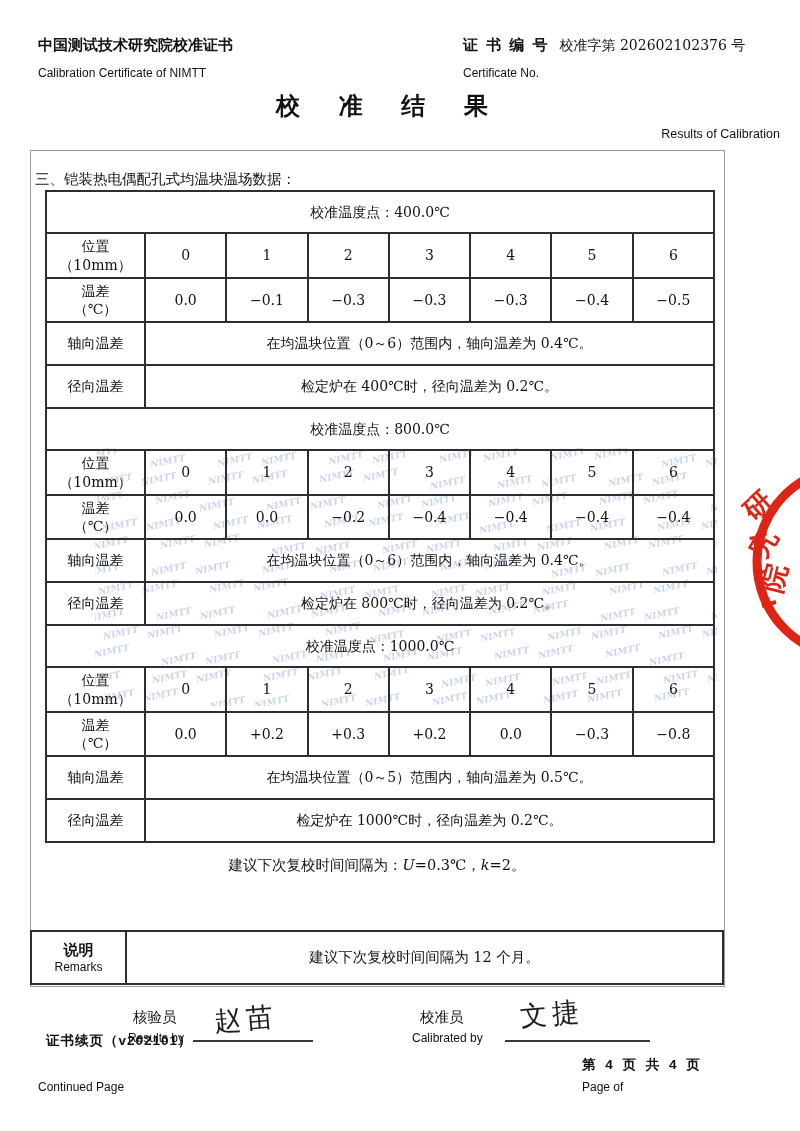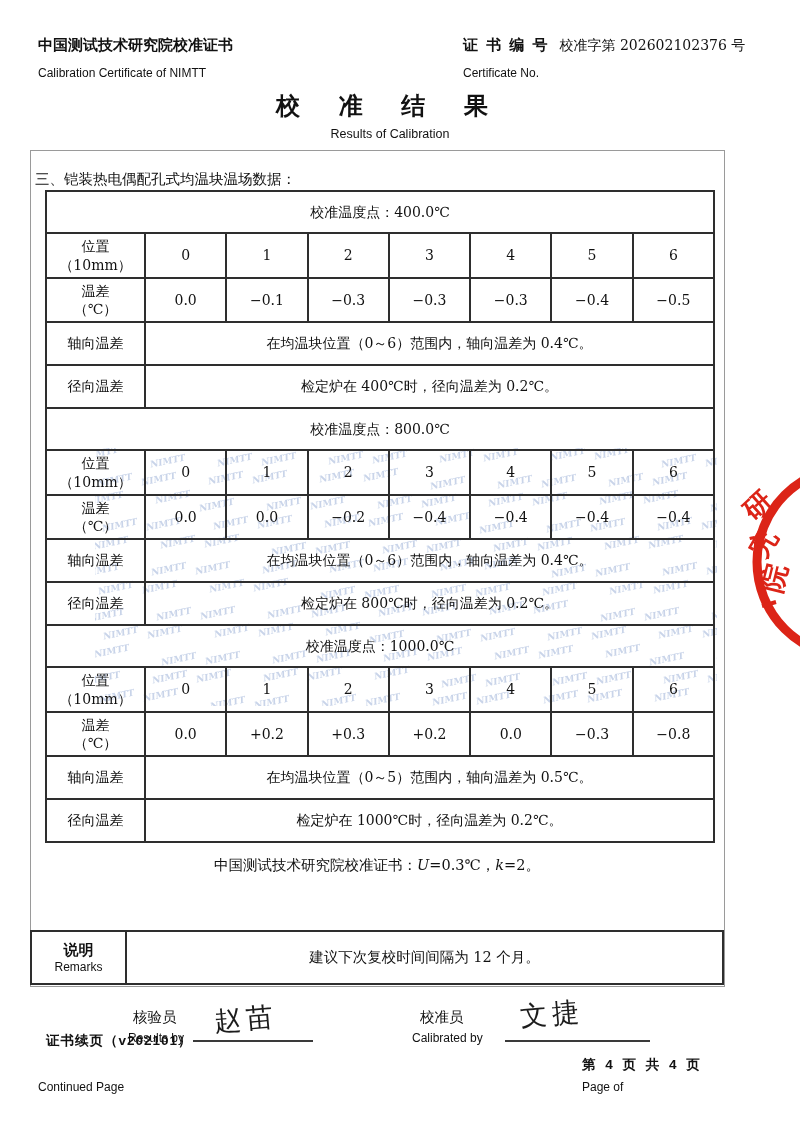--- a/index.html
+++ b/index.html
@@ -10,21 +10,21 @@
   .abs{position:absolute;}
   .sans{font-family:"Liberation Sans","DejaVu Sans",sans-serif;}
 
   
   .org-cn{left:38px;top:36px;font-size:15px;font-weight:bold;}
   .org-en{left:38px;top:66px;font-size:12px;}
   .certno{left:463px;top:36px;font-size:14px;}
   .certno b{font-size:15px;letter-spacing:2px;margin-right:10px;font-family:"Liberation Sans","DejaVu Sans",sans-serif;}
   .certno-en{left:463px;top:66px;font-size:12px;}
   .page-title{left:0;top:90px;width:780px;text-align:center;font-size:24px;font-weight:bold;letter-spacing:16px;}
-  .page-subtitle{left:0;top:127px;width:780px;text-align:center;font-size:12.5px;}
+  .page-subtitle{left:0;top:127px;width:780px;text-align:right;font-size:12.5px;}
 
   
   .frame{left:30px;top:150px;width:693px;height:835px;border:1px solid #9a9a9a;}
   .section-heading{left:35px;top:170px;font-size:14.5px;background:#fff;padding-right:6px;}
 
   
   .wm-band{left:95px;top:448px;width:622px;height:258px;overflow:hidden;pointer-events:none;z-index:1;}
   .wm{position:absolute;font-style:italic;font-weight:bold;font-size:9px;transform:rotate(-12deg);opacity:.75;white-space:nowrap;}
 
   
@@ -341,21 +341,21 @@
         <td colspan="7">在均温块位置（0～5）范围内，轴向温差为 0.5℃。</td>
       </tr>
   <tr class="row-ra">
         <td class="lbl">径向温差</td>
         <td colspan="7">检定炉在 1000℃时，径向温差为 0.2℃。</td>
       </tr>
 </tbody>
   </table>
 
 <div class="abs uncertainty">
-  <span>中国测试技术研究院校准证书：</span><i>U</i><span>=0.3℃，</span><i>k</i><span>=2。</span>
+  <span>建议下次复校时间间隔为：</span><i>U</i><span>=0.3℃，</span><i>k</i><span>=2。</span>
 </div>
 
 <div class="abs remarks">
   <div class="rl">
     <div class="cn">说明</div>
     <div class="en">Remarks</div>
   </div>
   <div class="rc">建议下次复校时间间隔为 12 个月。</div>
 </div>
 

